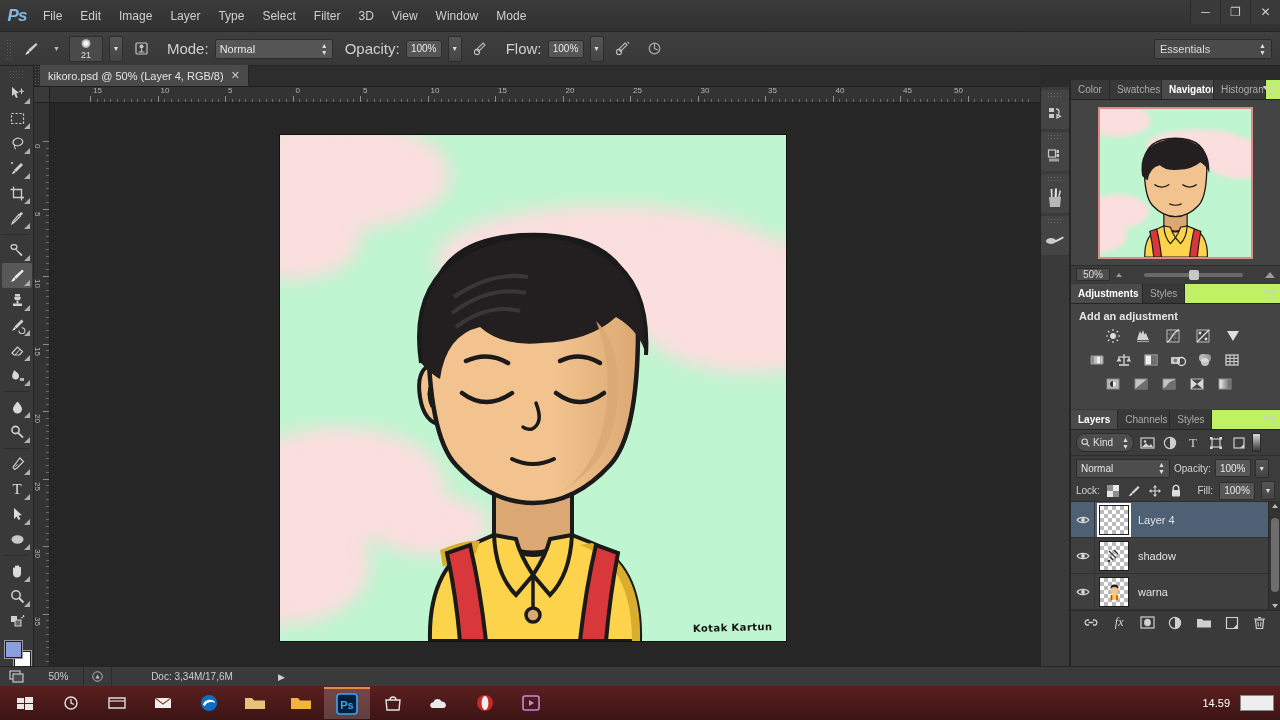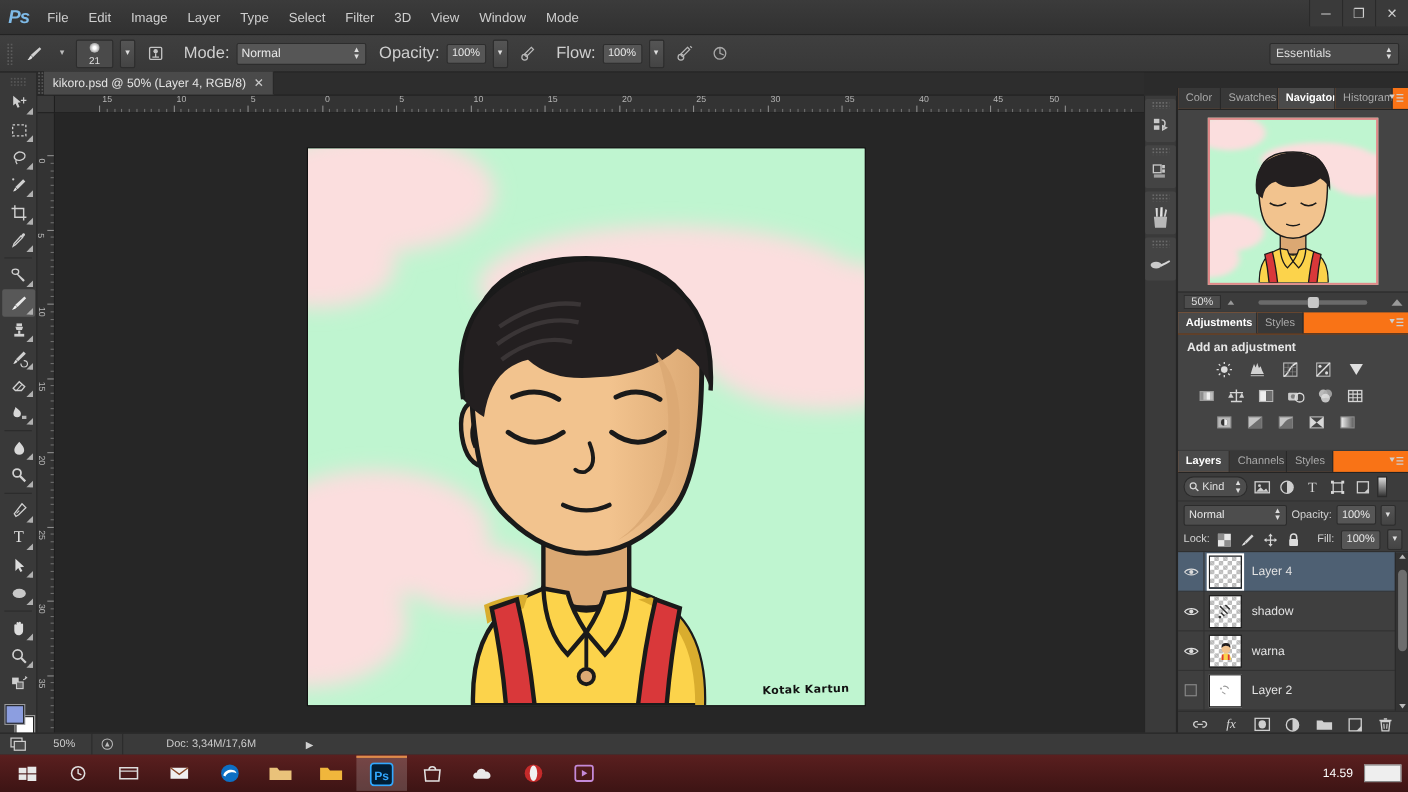--- a/index.html
+++ b/index.html
@@ -188,21 +188,21 @@
     background-size: 3px 3px; margin: 0 6px 2px 6px; }
   .dock-icon { width: 28px; height: 26px; display: flex;
     align-items: center; justify-content: center; }
 
   
   .panels {
     position: absolute; top: 80px; right: 0; width: 210px; height: 600px;
     background: #3a3a3a; border-left: 1px solid #252525;
   }
   .panel-tabs {
-    display: flex; height: 20px; background: #f97316;
+    display: flex; height: 20px; background: #bef264;
     border-bottom: 1px solid #242424; align-items: stretch;
     position: relative;
   }
   .ptab {
     padding: 0 7px; display: flex; align-items: center; font-size: 10px;
     color: #aaa; background: #383838; border-right: 1px solid #282828;
     max-width: 52px; overflow: hidden; white-space: nowrap;
   }
   .ptab.active { background: #4a4a4a; color: #fff; font-weight: bold; }
   .pmenu {
@@ -1235,32 +1235,20 @@
             <path d="M10 22 Q10 17 13 16 L16 16 Q19 17 19 22 Z" fill="#fcd34b"></path>
             <path d="M11.5 17 L11.5 22 M17 17 L17 22" stroke="#d9383a" stroke-width="1.6"></path>
             <ellipse cx="14.5" cy="11.5" rx="4" ry="4.6" fill="#f2c38e"></ellipse>
             <path d="M10.5 11 Q10 6.5 14.5 6.5 Q19 6.5 18.5 11 Q17 8.8 14 9 Q11.5 9.2 10.5 11 Z" fill="#231f20"></path>
           </svg>
         </div>
         <div class="layer-name">warna</div>
       </div>
 
 
-      <div class="layer-row">
-        <div class="eye-cell">
-          <div style="width:11px;height:11px;border:1px solid #8a8a8a;background:#464646"></div>
-        </div>
-        <div class="thumb" style="background:#fff">
-          <svg width="28" height="28" viewBox="0 0 28 28">
-              <path d="M12 10 Q15 9 17 12 M11 15 L14 17" stroke="#999" stroke-width="1" fill="none"></path>
-              <circle cx="10" cy="12" r="1" fill="#aaa"></circle>
-            </svg>
-        </div>
-        <div class="layer-name">Layer 2</div>
-      </div>
 
       <div class="lay-scroll">
         <div style="position:absolute;top:2px;left:3px;width:0;height:0;border-left:3px solid transparent;border-right:3px solid transparent;border-bottom:4px solid #bbb"></div>
         <div class="lay-scroll-thumb"></div>
         <div style="position:absolute;bottom:2px;left:3px;width:0;height:0;border-left:3px solid transparent;border-right:3px solid transparent;border-top:4px solid #bbb"></div>
       </div>
     </div>
 
     <div class="lay-footer">
       <div class="lf-ico">

